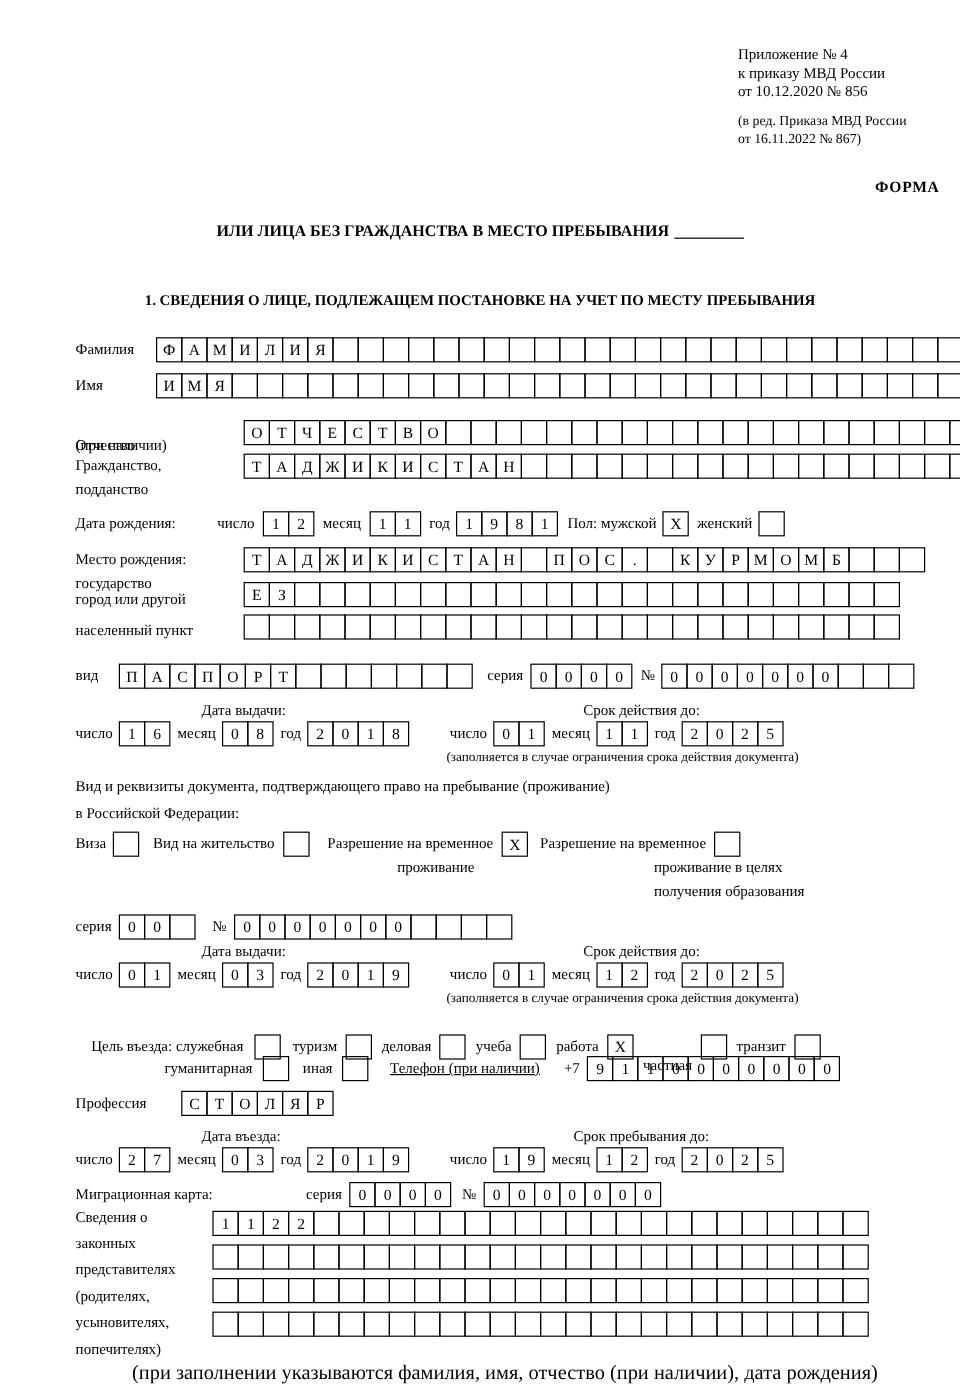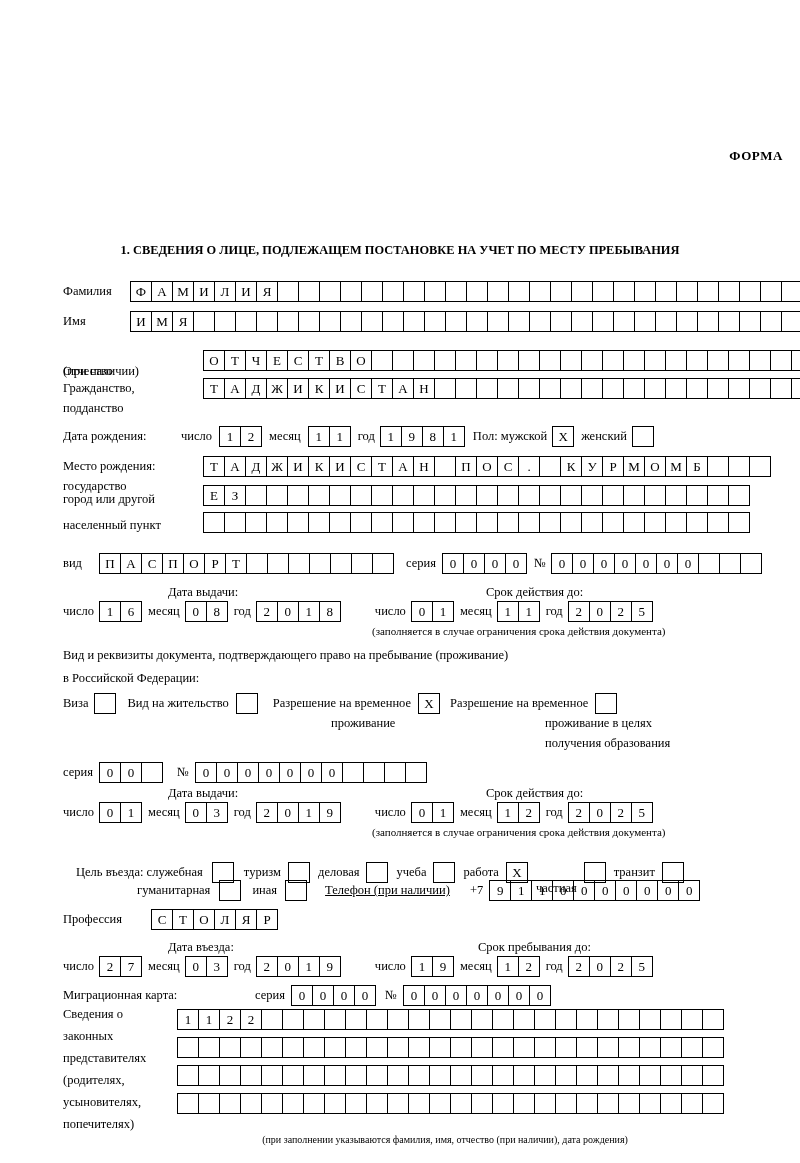--- a/index.html
+++ b/index.html
@@ -27,30 +27,39 @@
   .lbl{font-size:12.5px;white-space:nowrap;}
   .b{display:inline-block;border:1px solid #000;box-sizing:border-box;width:22px;height:21px;
      font-size:13px;line-height:19px;text-align:center;font-family:"Liberation Serif",serif;}
   .cells{display:flex;}
   .cells .b{margin-left:-1px;}
   .cells .b:first-child{margin-left:0;}
   .ck{display:inline-block;border:1px solid #000;box-sizing:border-box;width:22px;height:21px;
       font-size:13px;line-height:19px;text-align:center;}
   .note{font-size:11px;}
   .bold{font-weight:bold;}
-  .foot{position:absolute;left:0;right:0;font-size:10px;text-align:center;}
+  .foot{position:absolute;left:0;right:0;font-size:17px;text-align:left;}
 </style>
 </head>
 <body>
 
 <div class="page">
 
+  <div class="hdr">
+    <div>Приложение № 4</div>
+    <div>к приказу МВД России</div>
+    <div>от 10.12.2020 № 856</div>
+    <div class="hdr-gap"></div>
+    <div class="sm">(в ред. Приказа МВД России</div>
+    <div class="sm">от 16.11.2022 № 867)</div>
+  </div>
   <div class="forma">ФОРМА</div>
 
   <div class="title">
+    <div><span>ИЛИ ЛИЦА БЕЗ ГРАЖДАНСТВА В МЕСТО ПРЕБЫВАНИЯ</span><span class="ul"></span></div>
   </div>
   <div class="sect1">1. СВЕДЕНИЯ О ЛИЦЕ, ПОДЛЕЖАЩЕМ ПОСТАНОВКЕ НА УЧЕТ ПО МЕСТУ ПРЕБЫВАНИЯ</div>
 
   <div class="row" style="left:63px;top:281px;">
     <span class="lbl" style="width:67px;">Фамилия</span>
     <span class="cells" id="surname-cells">
         <span class="b">Ф</span>
         <span class="b">А</span>
         <span class="b">М</span>
         <span class="b">И</span>

